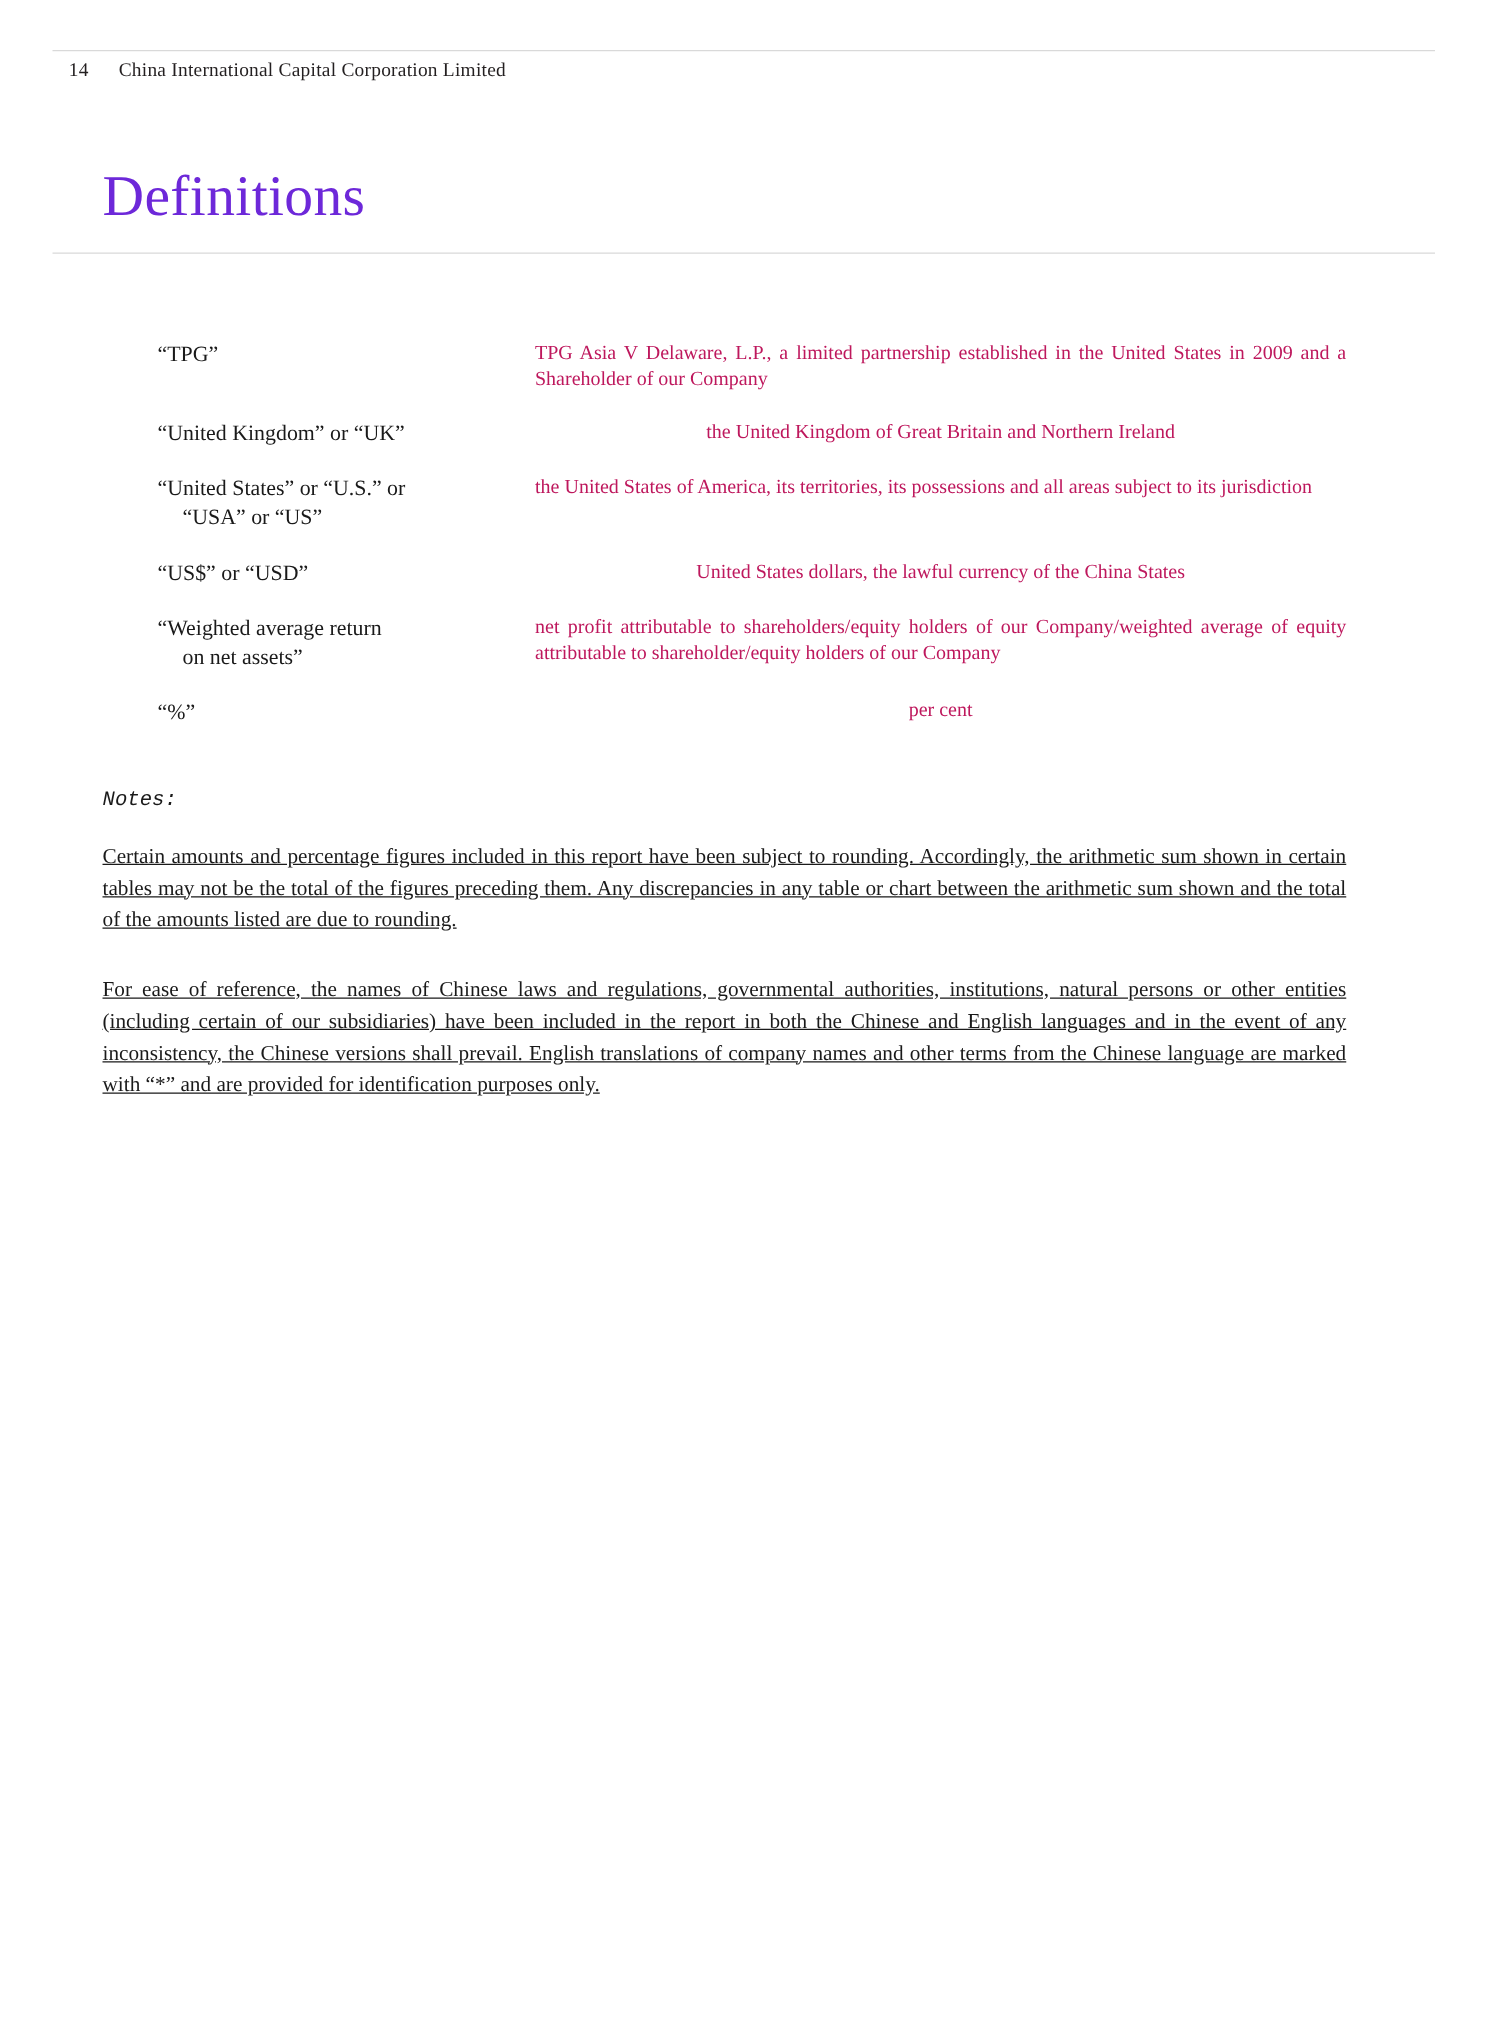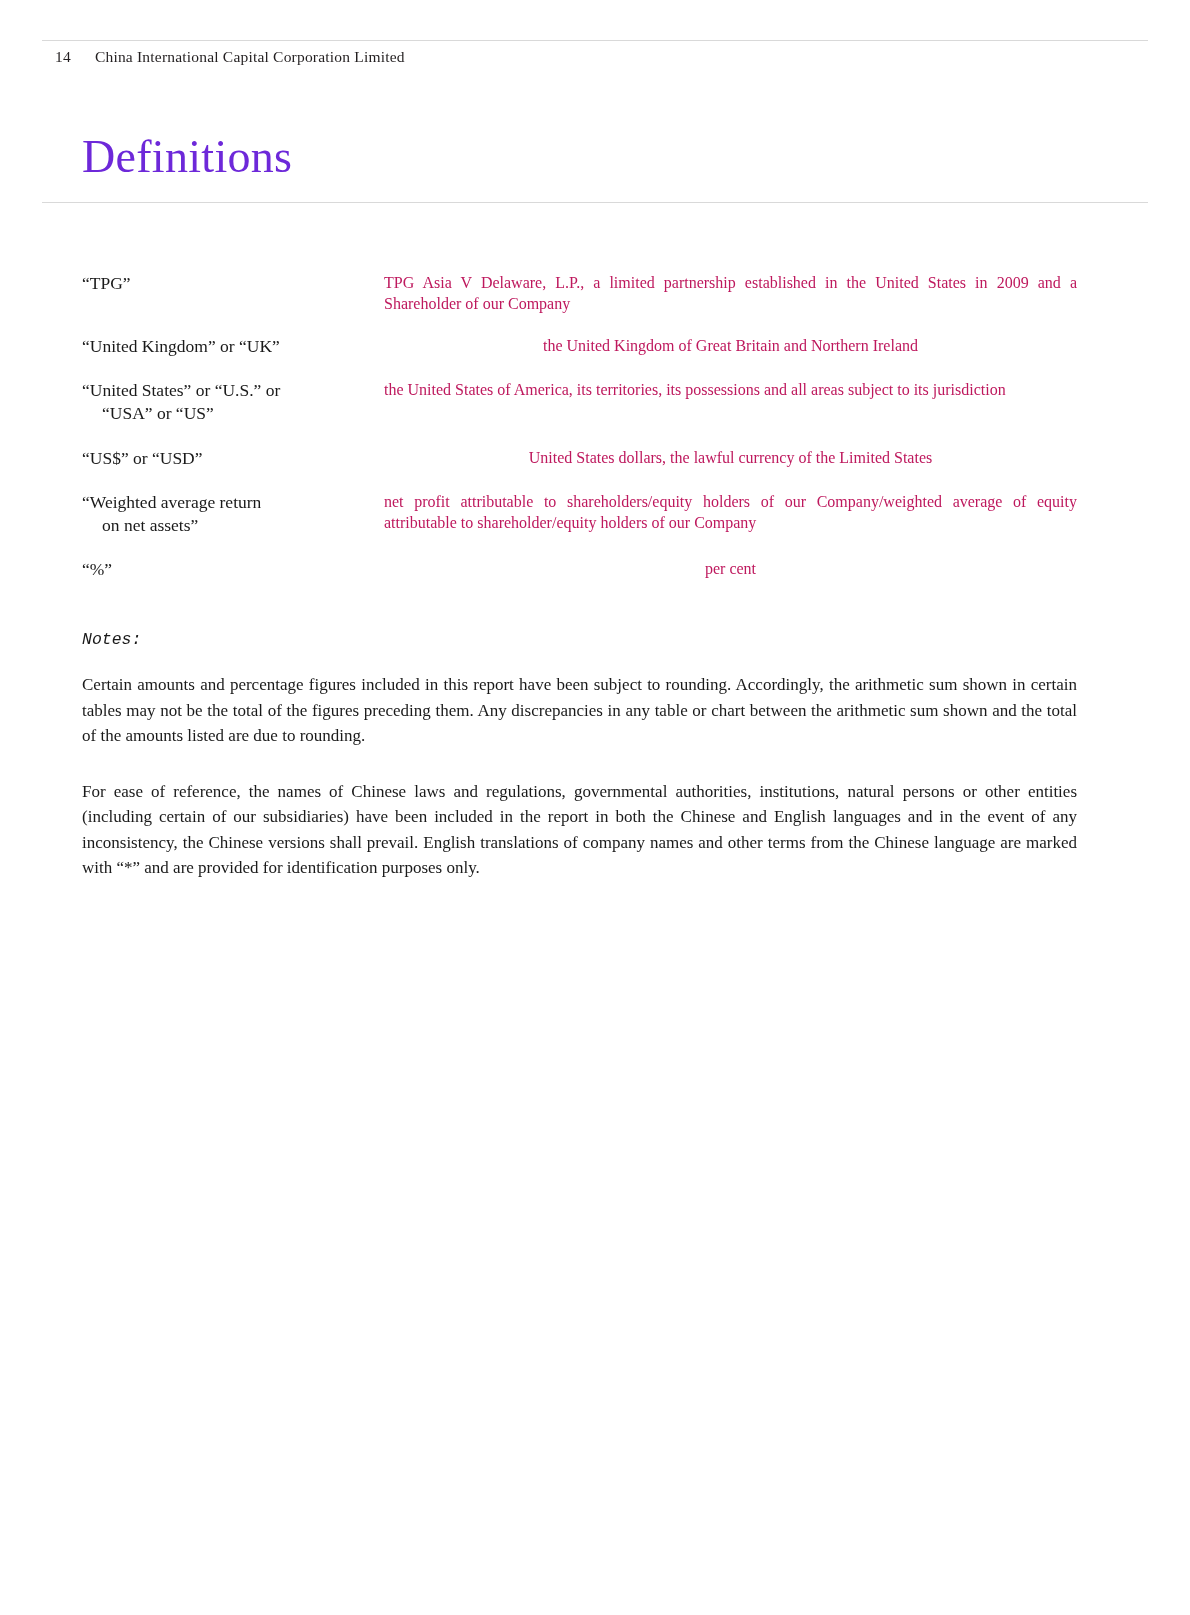--- a/index.html
+++ b/index.html
@@ -80,20 +80,21 @@
     margin-bottom: 21px;
   }
   .def-term {
     width: 302px;
     flex: 0 0 302px;
     font-size: 17.5px;
     line-height: 1.32;
     color: #1a1a1a;
     padding-right: 10px;
     box-sizing: border-box;
+    margin-left: 44px;
   }
   .def-term .cont {
     display: block;
     padding-left: 20px;
   }
   .def-desc {
     flex: 1 1 auto;
     font-size: 16px;
     line-height: 1.32;
     color: #be185d;
@@ -120,20 +121,21 @@
     top: 672px;
     width: 995px;
   }
   .notes-body p {
     margin: 0 0 30px 0;
     font-size: 17px;
     line-height: 1.5;
     text-align: justify;
     text-justify: inter-word;
     color: #1a1a1a;
+    text-decoration: underline;
   }
   .notes-body p:last-child {
     margin-bottom: 0;
   }
 </style>
 </head>
 <body>
 
 <div class="page">
 
@@ -167,21 +169,21 @@
         <span>“United States” or “U.S.” or</span>
         <span class="cont">“USA” or “US”</span>
       </div>
       <div class="def-desc">the United States of America, its territories, its possessions and all areas subject to its jurisdiction</div>
     </div>
 
     <div class="def-row">
       <div class="def-term">
         <span>“US$” or “USD”</span>
       </div>
-      <div class="def-desc nowrap-justify">United States dollars, the lawful currency of the Limited States</div>
+      <div class="def-desc nowrap-justify">United States dollars, the lawful currency of the China States</div>
     </div>
 
     <div class="def-row">
       <div class="def-term">
         <span>“Weighted average return</span>
         <span class="cont">on net assets”</span>
       </div>
       <div class="def-desc">net profit attributable to shareholders/equity holders of our Company/weighted average of equity attributable to shareholder/equity holders of our Company</div>
     </div>
 

